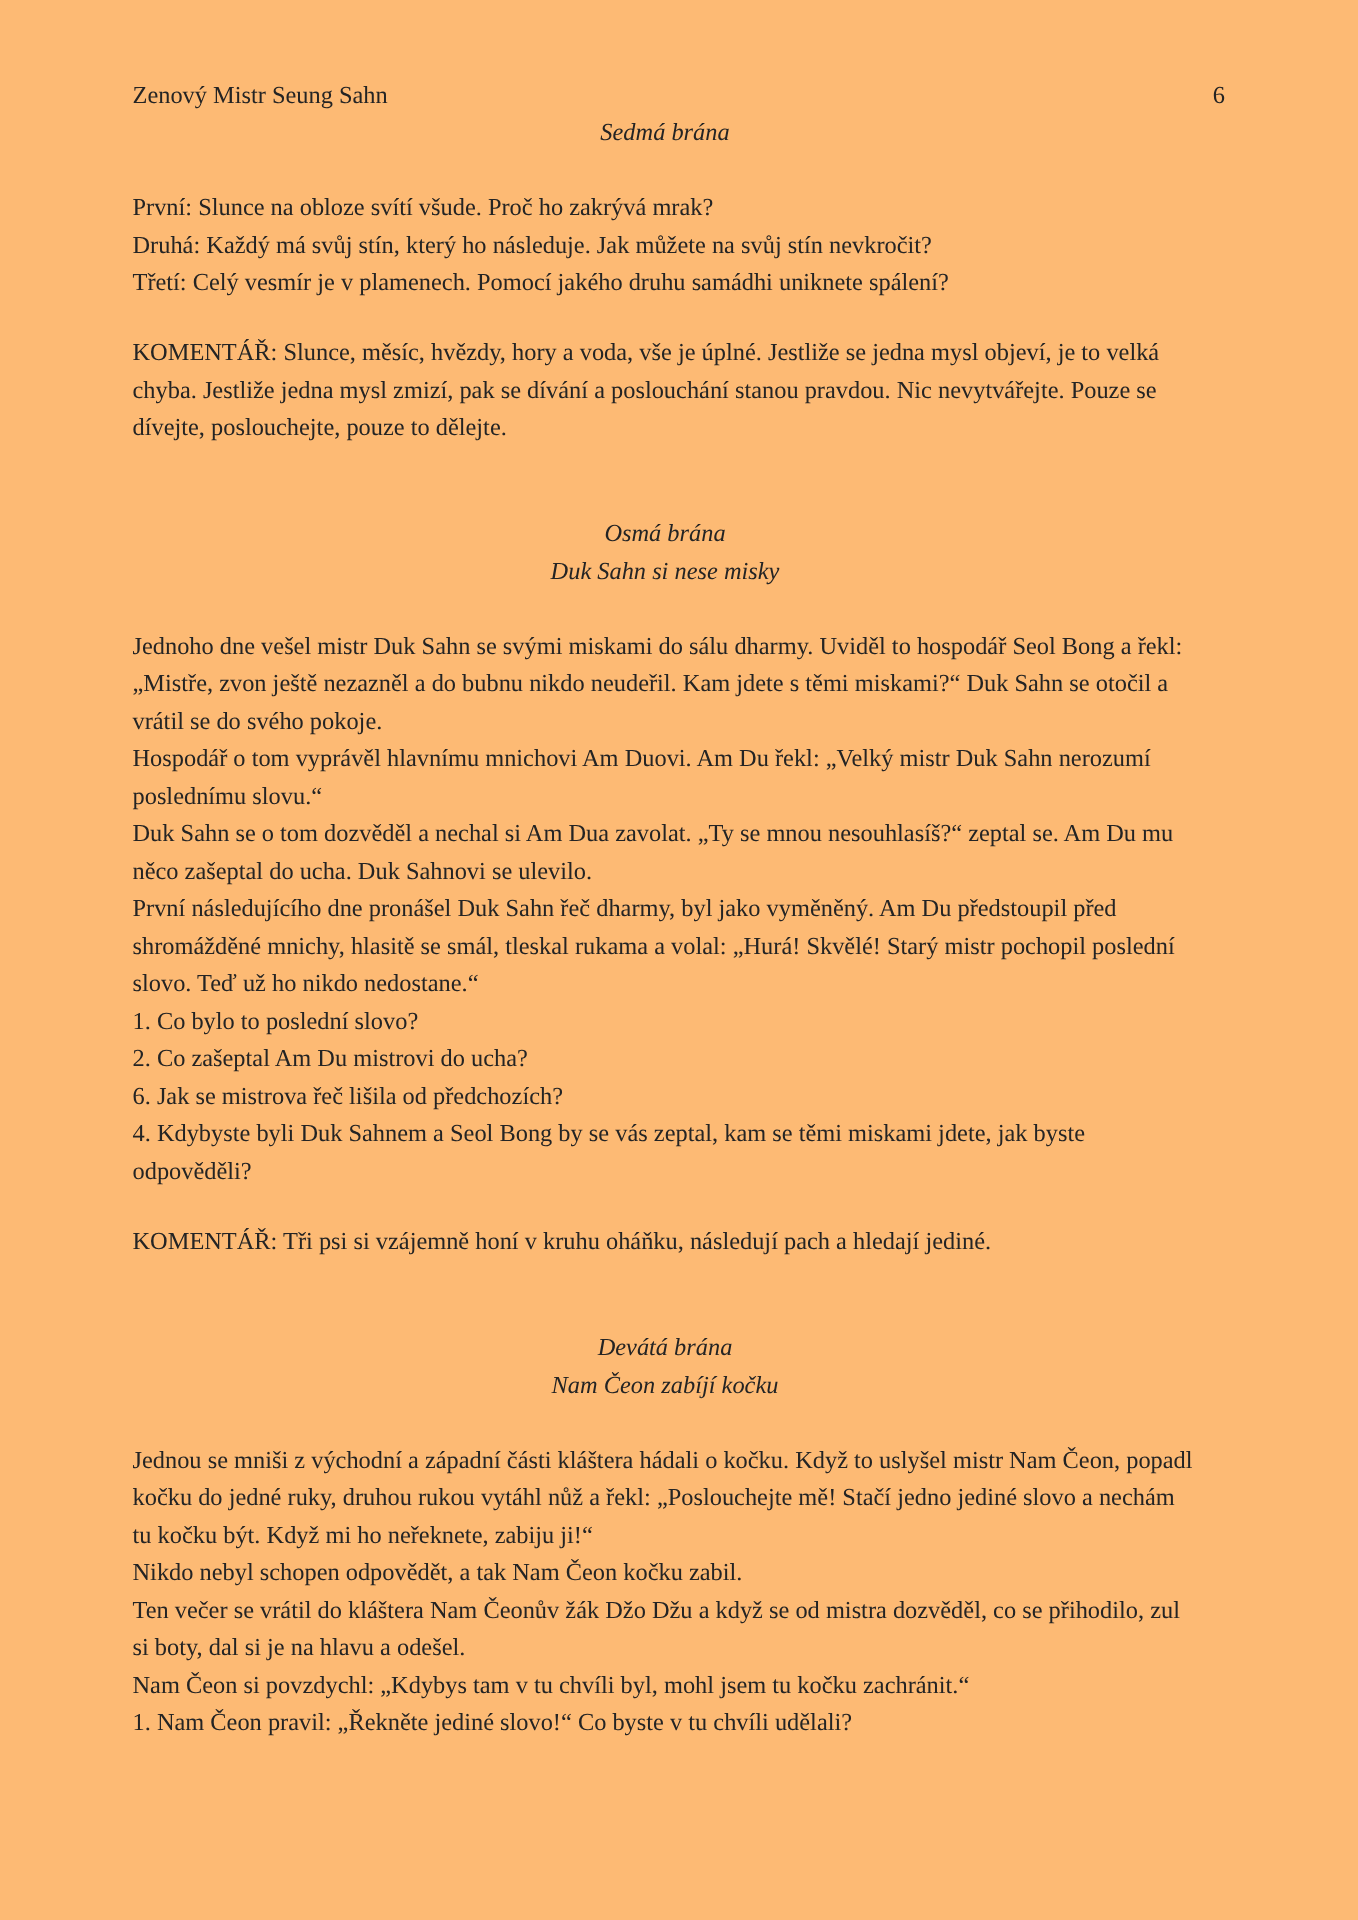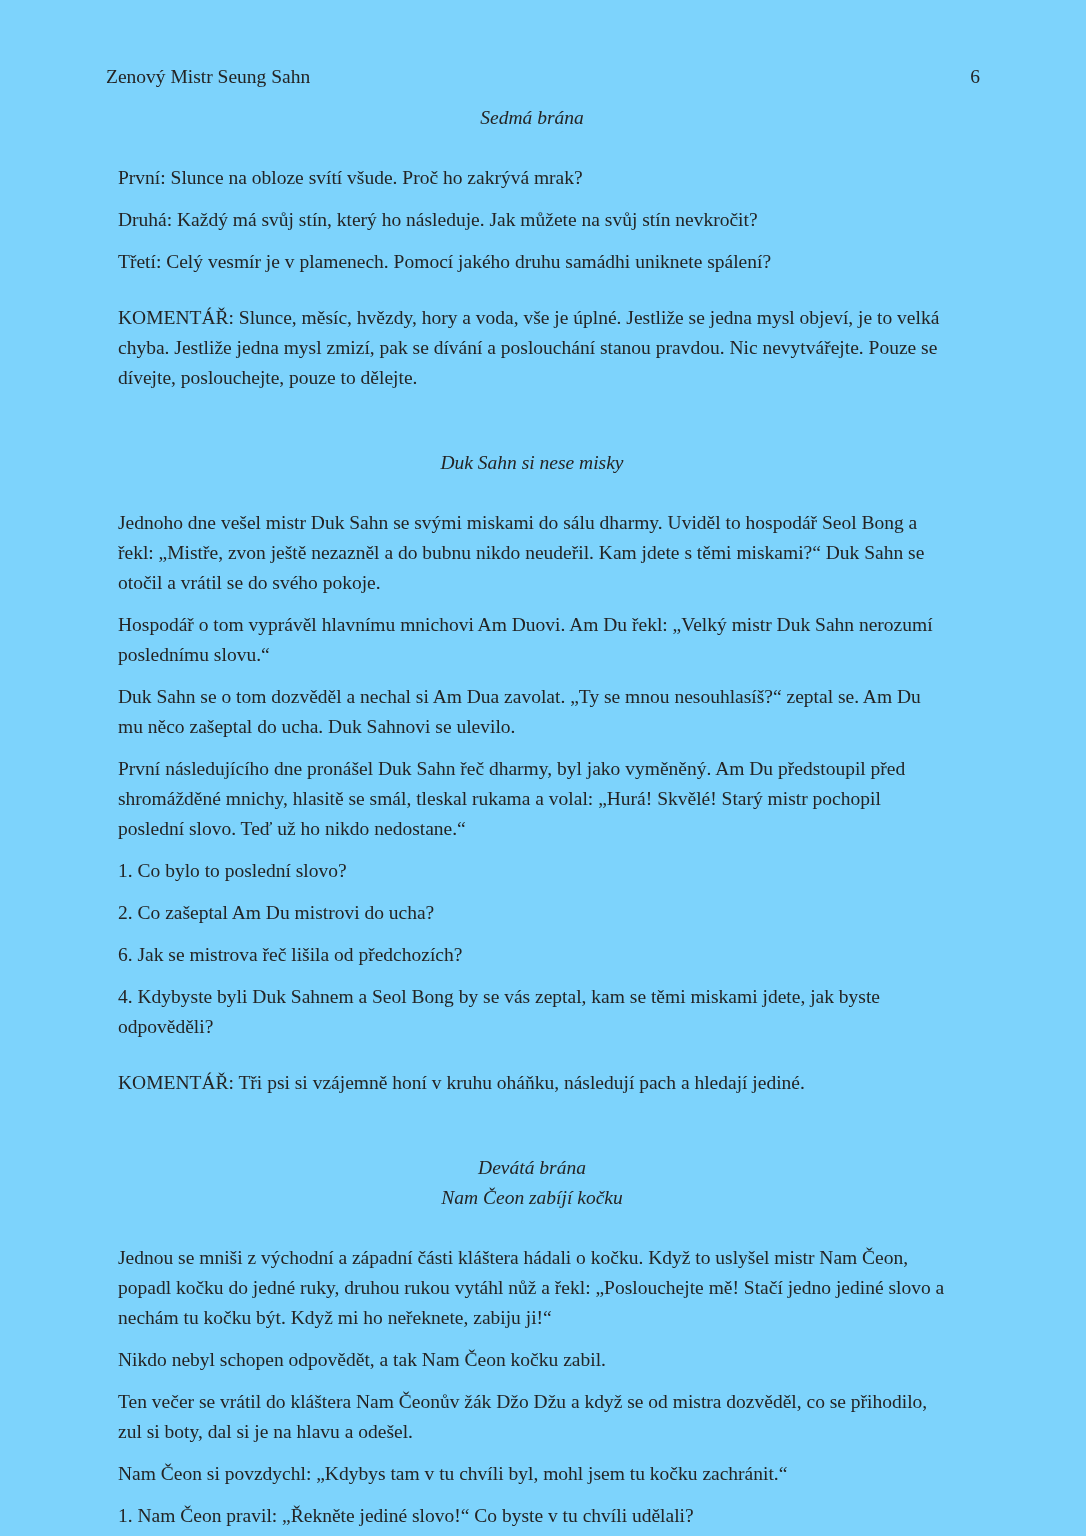--- a/index.html
+++ b/index.html
@@ -1,41 +1,41 @@
 <!DOCTYPE html>
 <html lang="cs"><head>
 <meta charset="utf-8">
 <style>
   html, body { margin: 0; padding: 0; background: #ffffff; }
   .page {
     position: relative;
     width: 1086px;
     height: 1536px;
     box-sizing: border-box;
-    background: #7dd3fc;
+    background: #fdba74;
     padding: 62px 106px 0 106px;
     font-family: "Liberation Serif", "DejaVu Serif", serif;
     font-size: 19.5px;
     line-height: 30px;
     color: #242424;
     overflow: hidden;
   }
   .page-header {
     display: flex;
     justify-content: space-between;
     align-items: baseline;
   }
   .content { width: 852px; }
   .section-heading {
     text-align: center;
     font-style: italic;
     margin: 55px 0 30px 0;
   }
-  .section-heading.first { margin-top: 11px; font-style: italic; }
-  p { margin: 12px; }
+  .section-heading.first { margin-top: 0; font-style: italic; }
+  p { margin: 0; }
   p.commentary { margin-top: 26px; }
 </style>
 </head>
 <body>
 
 <div class="page">
 
   <header class="page-header">
     <span>Zenový Mistr Seung Sahn</span>
     <span>6</span>
@@ -48,20 +48,21 @@
         <div>Sedmá brána</div>
       </div>
       <p>První: Slunce na obloze svítí všude. Proč ho zakrývá mrak?</p>
       <p>Druhá: Každý má svůj stín, který ho následuje. Jak můžete na svůj stín nevkročit?</p>
       <p>Třetí: Celý vesmír je v plamenech. Pomocí jakého druhu samádhi uniknete spálení?</p>
       <p class="commentary">KOMENTÁŘ: Slunce, měsíc, hvězdy, hory a voda, vše je úplné. Jestliže se jedna mysl objeví, je to velká chyba. Jestliže jedna mysl zmizí, pak se dívání a poslouchání stanou pravdou. Nic nevytvářejte. Pouze se dívejte, poslouchejte, pouze to dělejte.</p>
     </section>
 
     <section>
       <div class="section-heading">
+        <div>Osmá brána</div>
         <div>Duk Sahn si nese misky</div>
       </div>
       <p>Jednoho dne vešel mistr Duk Sahn se svými miskami do sálu dharmy. Uviděl to hospodář Seol Bong a řekl: „Mistře, zvon ještě nezazněl a do bubnu nikdo neudeřil. Kam jdete s těmi miskami?“ Duk Sahn se otočil a vrátil se do svého pokoje.</p>
       <p>Hospodář o tom vyprávěl hlavnímu mnichovi Am Duovi. Am Du řekl: „Velký mistr Duk Sahn nerozumí poslednímu slovu.“</p>
       <p>Duk Sahn se o tom dozvěděl a nechal si Am Dua zavolat. „Ty se mnou nesouhlasíš?“ zeptal se. Am Du mu něco zašeptal do ucha. Duk Sahnovi se ulevilo.</p>
       <p>První následujícího dne pronášel Duk Sahn řeč dharmy, byl jako vyměněný. Am Du předstoupil před shromážděné mnichy, hlasitě se smál, tleskal rukama a volal: „Hurá! Skvělé! Starý mistr pochopil poslední slovo. Teď už ho nikdo nedostane.“</p>
       <p>1. Co bylo to poslední slovo?</p>
       <p>2. Co zašeptal Am Du mistrovi do ucha?</p>
       <p>6. Jak se mistrova řeč lišila od předchozích?</p>
       <p>4. Kdybyste byli Duk Sahnem a Seol Bong by se vás zeptal, kam se těmi miskami jdete, jak byste odpověděli?</p>

